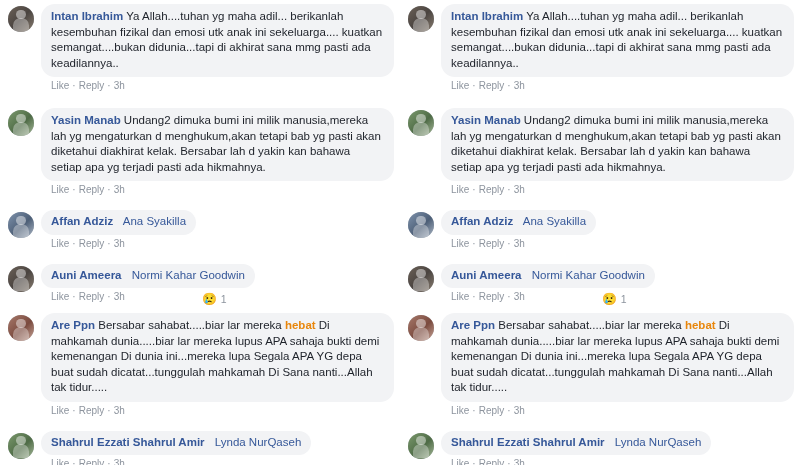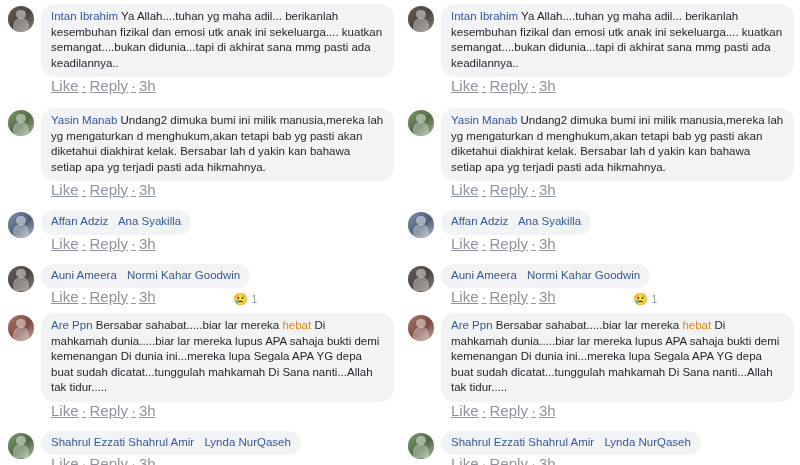--- a/index.html
+++ b/index.html
@@ -88,39 +88,38 @@
     padding: 5px 10px 6px 10px;
     display: inline-block;
     max-width: 345px;
     line-height: 15.5px;
   }
   .bubble.one-line {
     padding: 4px 10px 5px 10px;
   }
   .author {
     color: #365899;
-    font-weight: normal;
+    font-weight: bold;
   }
   .mention {
     color: #365899;
     margin-left: 7px;
   }
   .text {
     color: #1d2129;
   }
   .hl {
     color: #e8860b;
-    font-weight: normal;
+    font-weight: bold;
   }
   .actions {
     margin: 2px 0 0 10px;
-    font-size: 15px;
+    font-size: 10px;
     color: #8d949e;
     line-height: 14px;
-    text-decoration: underline;
   }
   .actions a {
     color: #8d949e;
     text-decoration: none;
     cursor: pointer;
   }
   .actions .sep {
     margin: 0 3px;
   }
   .reaction {

